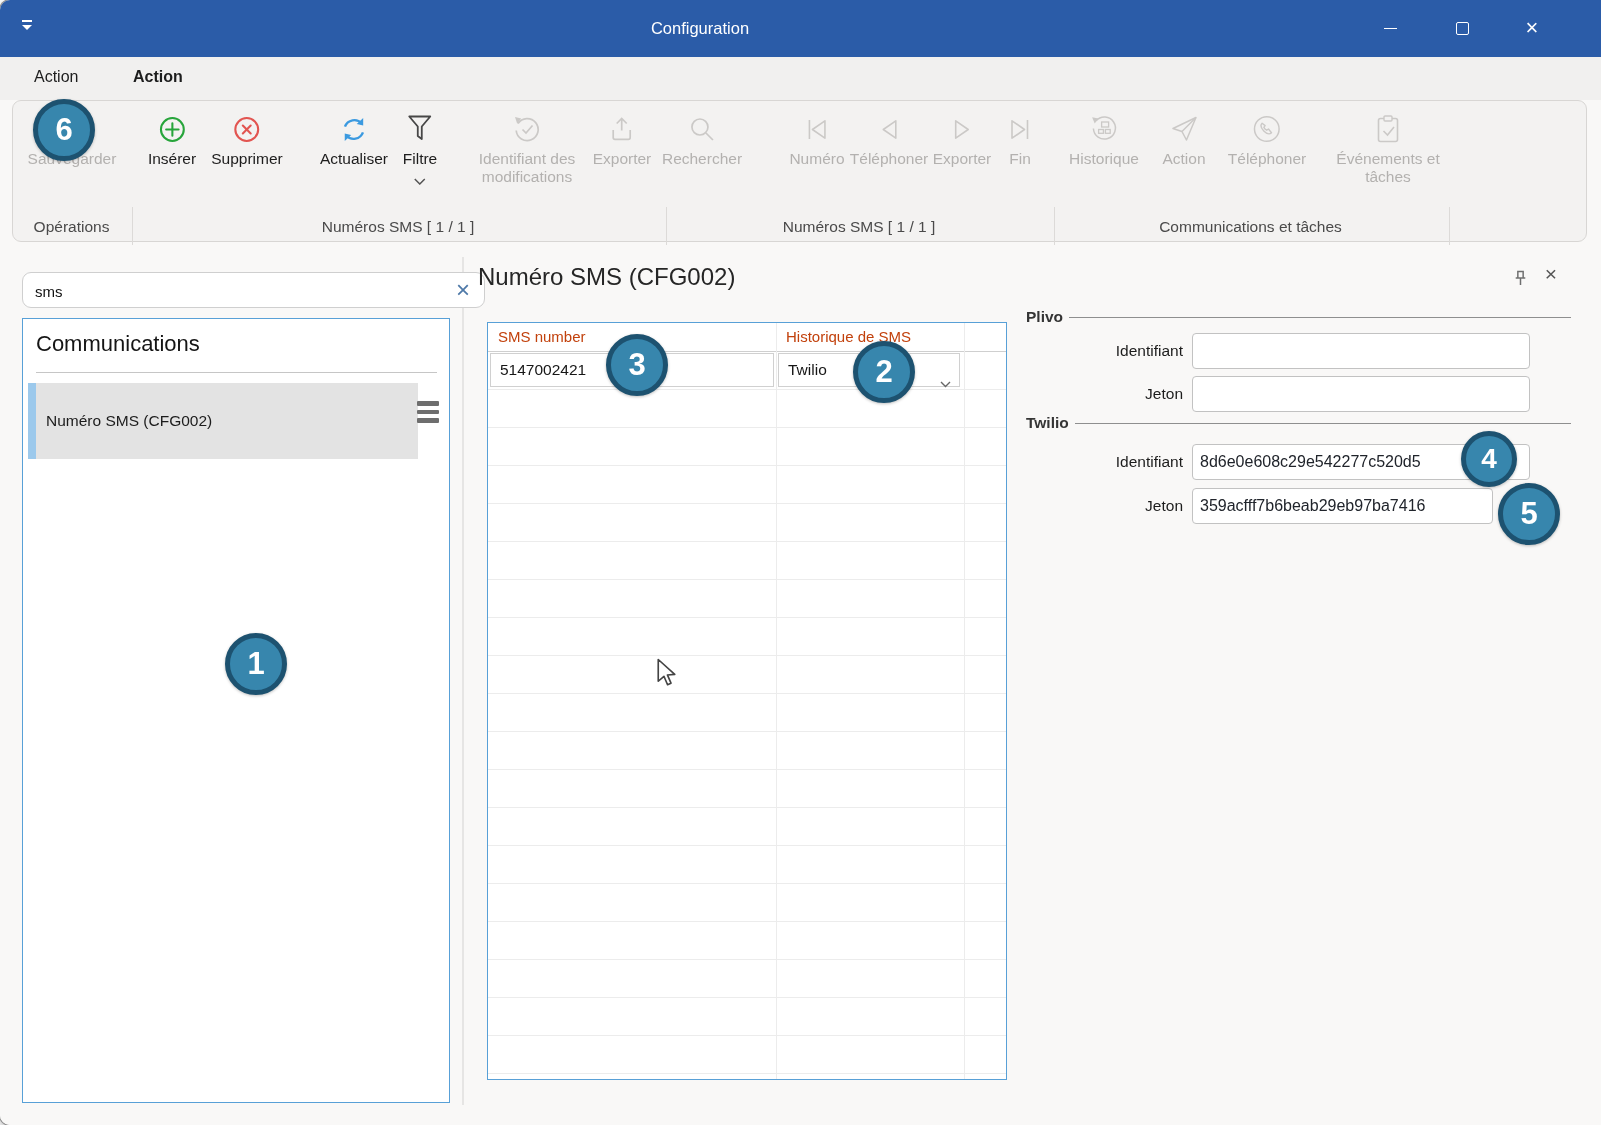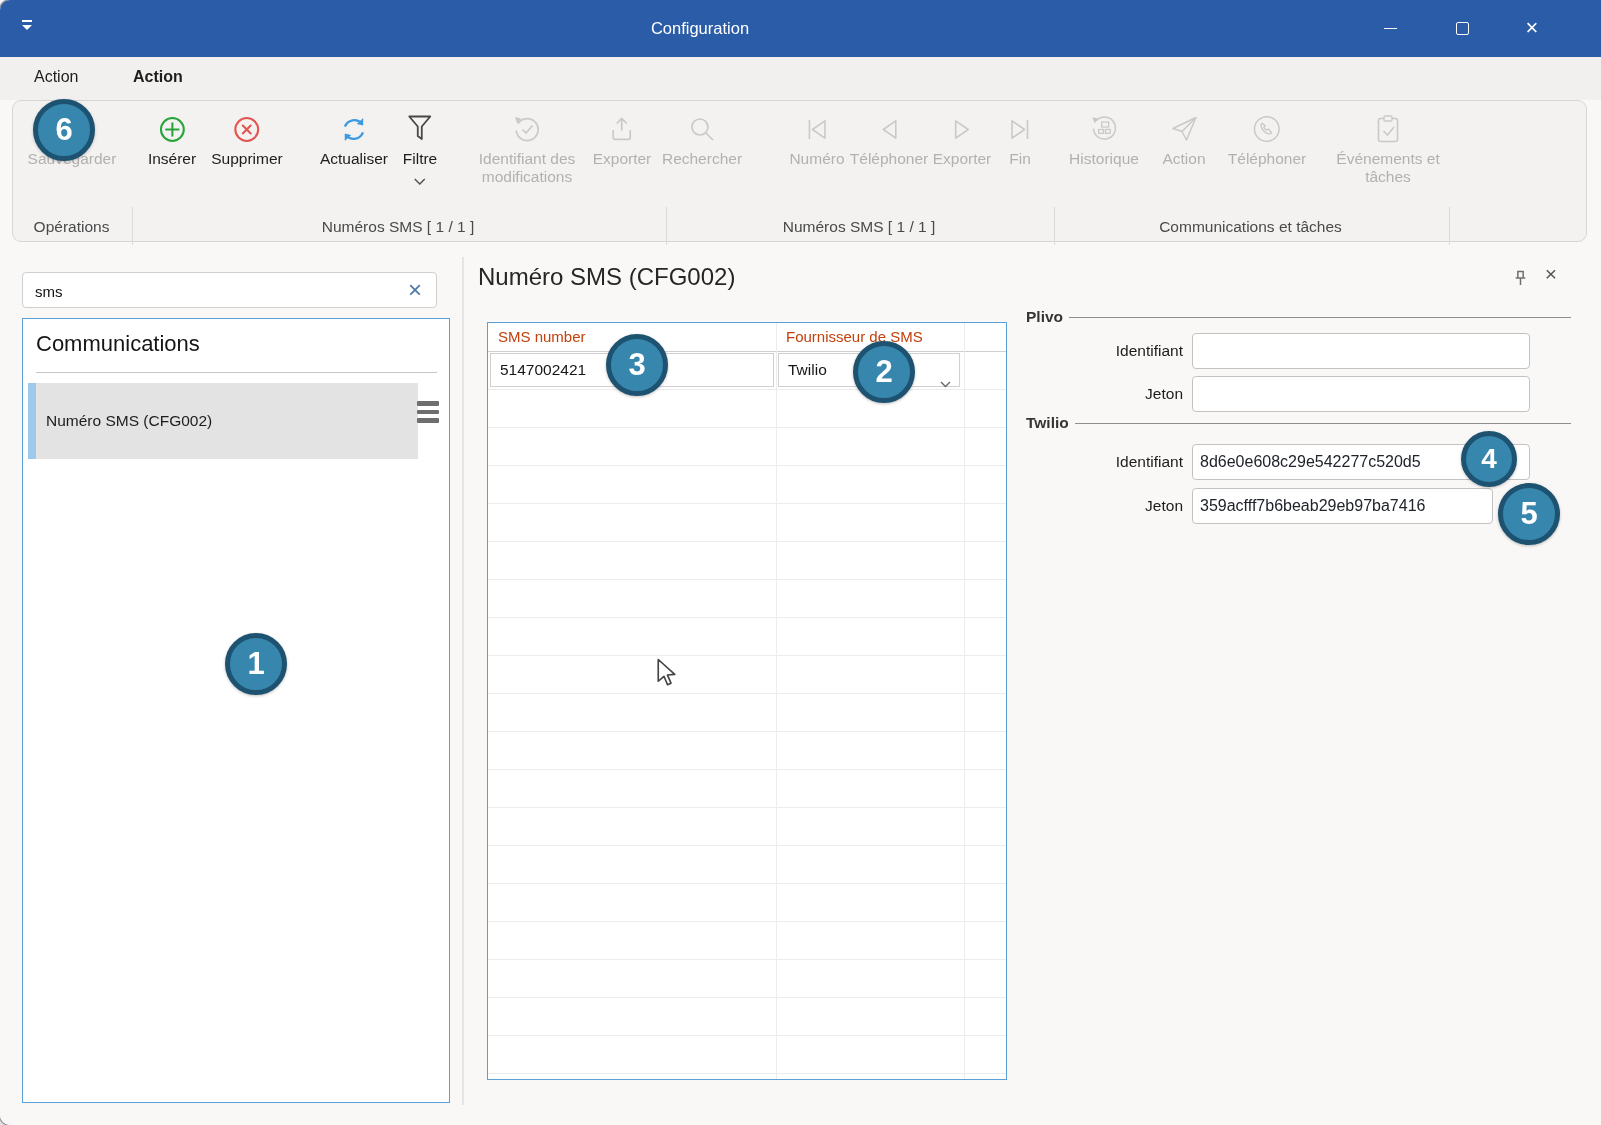--- a/index.html
+++ b/index.html
@@ -30,21 +30,21 @@
   .rcap{position:absolute;top:216px;height:22px;font-size:15.5px;color:#4a4a4a;text-align:center;line-height:22px;}
   .rbtn{position:absolute;top:108px;transform:translateX(-50%);display:flex;flex-direction:column;align-items:center;width:max-content;}
   .rbtn .ric{height:42px;display:flex;align-items:center;justify-content:center;}
   .rbtn .rlab{font-size:15.5px;line-height:18px;color:#1d1d1d;text-align:center;}
   .rbtn.dis .rlab{color:#b3b1af;}
   .wrap150{max-width:158px;} .wrap120{max-width:118px;}
   
   .content{position:absolute;left:0;top:245px;right:0;bottom:0;background:#f9f8f7;}
   .splitter{position:absolute;left:462px;top:12px;width:2px;bottom:20px;background:#e6e5e4;}
   
-  .searchbox{position:absolute;left:22px;top:27px;width:415px;height:36px;background:#fff;border:1px solid #cfcfcf;border-radius:4px;box-sizing:border-box;}
+  .searchbox{position:absolute;left:22px;top:27px;width:463px;height:36px;background:#fff;border:1px solid #cfcfcf;border-radius:9px;box-sizing:border-box;}
   .searchbox input{position:absolute;left:10px;top:3px;width:370px;height:28px;border:0;outline:0;font-size:15px;font-family:inherit;background:transparent;color:#111;}
   .search-clear{position:absolute;right:8px;top:2px;width:26px;height:30px;color:#4e79a8;font-size:24px;line-height:30px;text-align:center;font-weight:300;}
   .listpanel{position:absolute;left:22px;top:73px;width:428px;height:785px;background:#fff;border:1px solid #58a0d7;box-sizing:border-box;}
   .listpanel h2{position:absolute;left:13px;top:12px;margin:0;font-size:22px;font-weight:400;color:#151515;}
   .list-divider{position:absolute;left:13px;top:53px;width:401px;height:1px;background:#c6c6c6;}
   .listitem{position:absolute;left:5px;top:64px;width:390px;height:76px;background:#e3e3e3;}
   .listitem .accent{position:absolute;left:0;top:0;width:8px;height:76px;background:#9cc9ec;}
   .listitem .lilabel{position:absolute;left:18px;top:0;height:76px;line-height:76px;font-size:15.5px;color:#1c1c1c;}
   .hamburger{position:absolute;right:10px;top:82px;width:22px;}
   .hamburger .bar{height:4.5px;background:#6e6e6e;margin-bottom:4px;border-radius:1px;}
@@ -324,21 +324,21 @@
     <div class="main-title">Numéro SMS (CFG002)</div>
     <div class="pane-pin">
       <svg width="15" height="17" viewBox="0 0 14 16">
           <path d="M4.5 1.5h5v6h-5zM2.5 7.5h9M7 7.5V14" fill="none" stroke="#6f6f6f" stroke-width="1.4"></path>
         </svg>
     </div>
     <div class="pane-close">×</div>
 
     <div class="smstable">
       <div class="th th1">SMS number</div>
-      <div class="th th2">Fournisseur de SMS</div>
+      <div class="th th2">Historique de SMS</div>
       <div class="vhdr" style="left:288px"></div>
       <div class="vhdr" style="left:476px"></div>
       <div class="thead-border"></div>
       <div class="vline vl1"></div>
       <div class="vline vl2"></div>
       <div class="rowgrid"></div>
       <div class="cellbox cell-sms">5147002421</div>
       <div class="cellbox cell-combo">
         <span>Twilio</span>
         <span class="combo-chevron">

